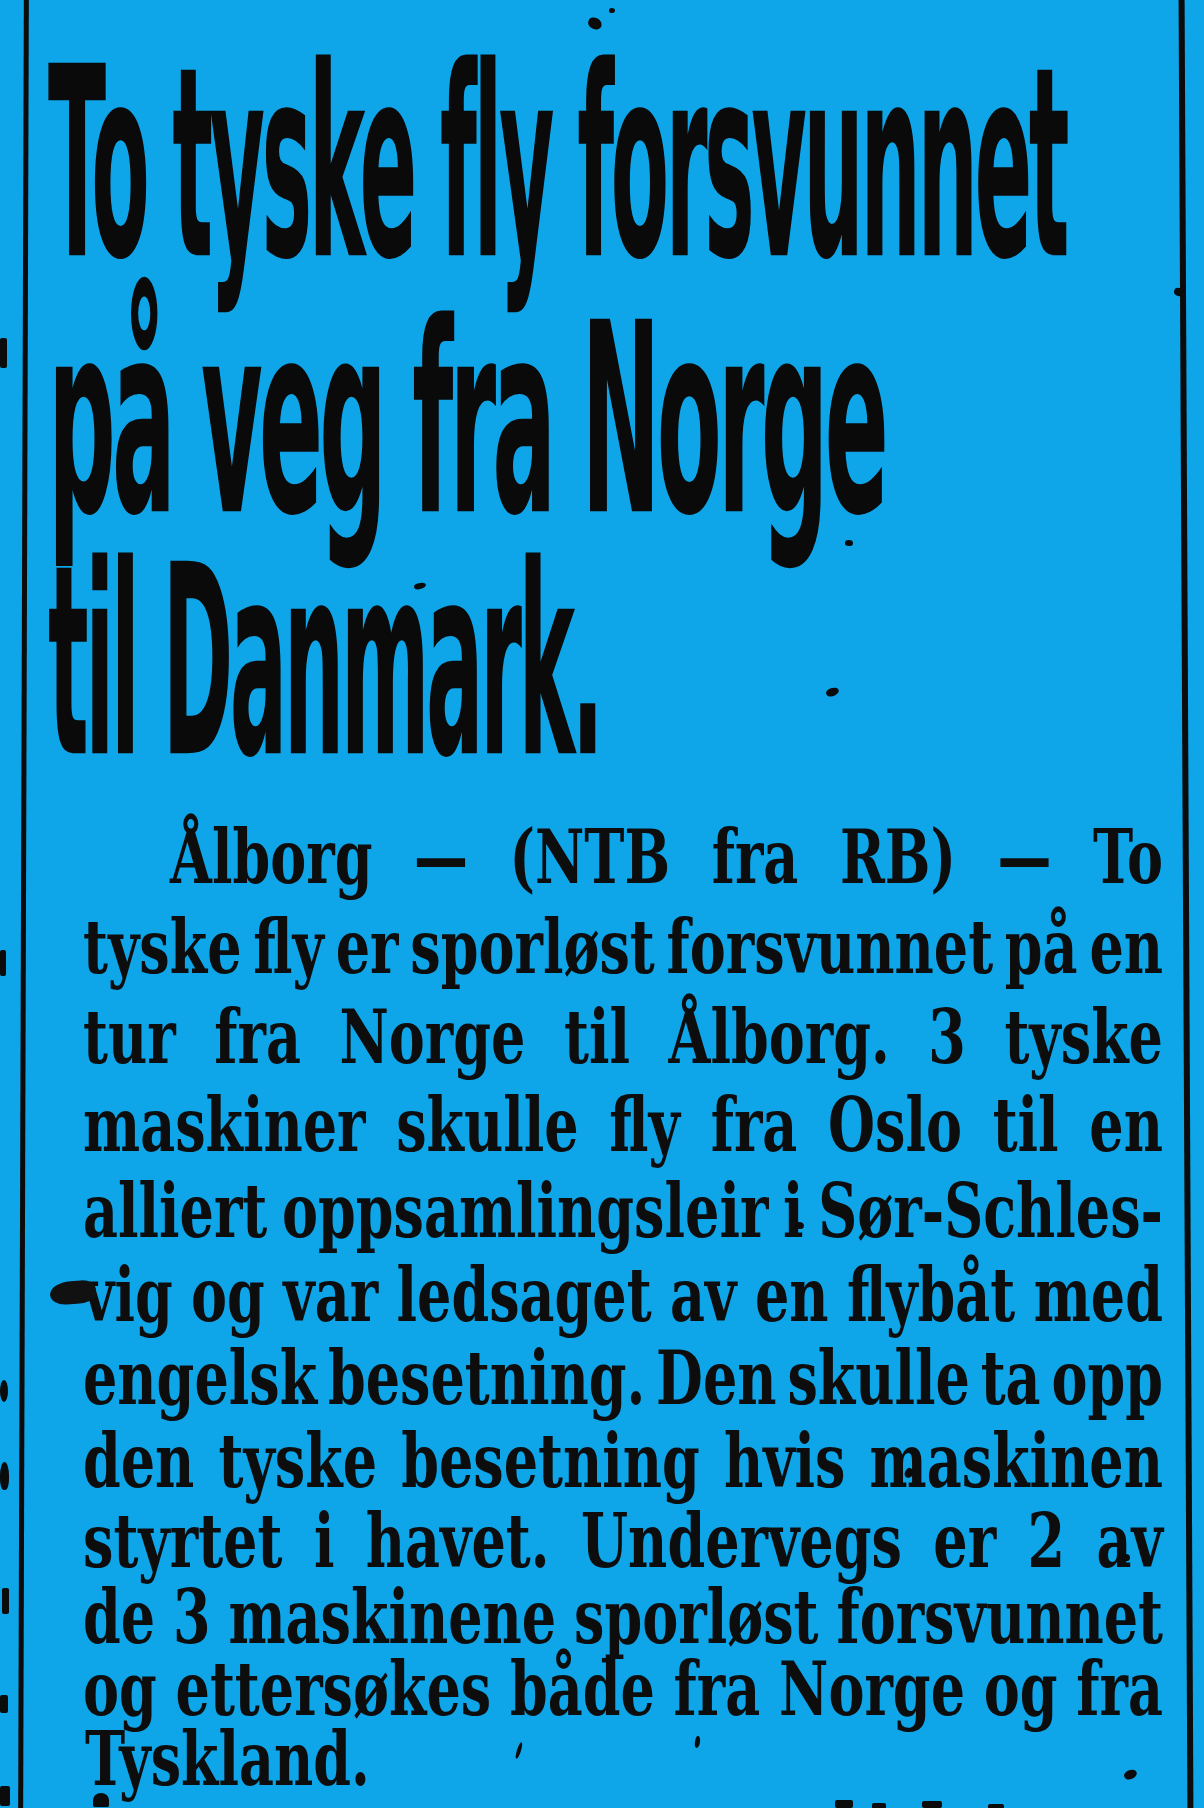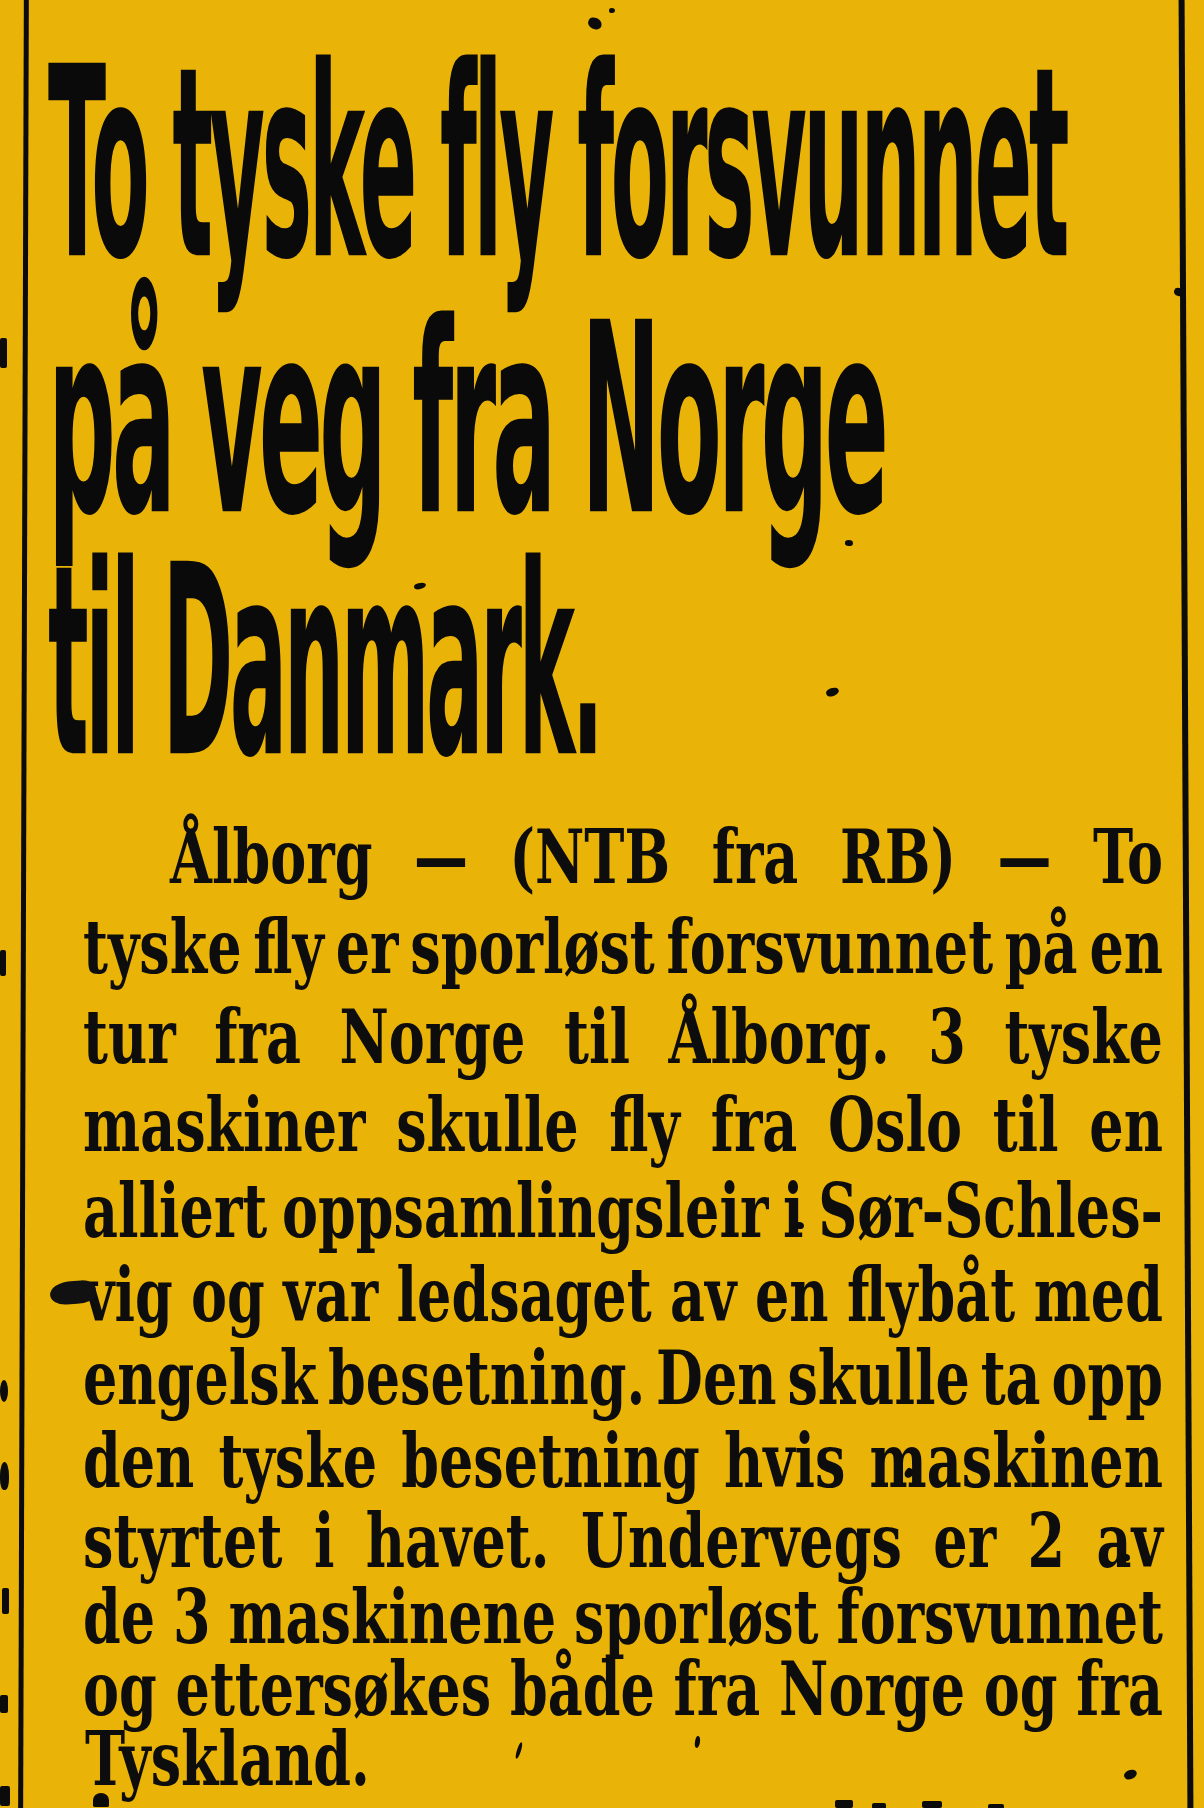--- a/index.html
+++ b/index.html
@@ -1,19 +1,19 @@
 <!DOCTYPE html>
 <html><head>
 <meta charset="utf-8">
 <style>
   html,body{margin:0;padding:0;background:#e8e8e4;}
   #page{
     position:relative;
     width:1204px;height:1808px;
-    background:#eab308;
+    background:#0ea5e9;
     overflow:hidden;
     font-family:"DejaVu Serif", serif;
     color:#0c0c0c;
   }
   
   .rule{position:absolute;top:-10px;bottom:-10px;background:#0b0b0b;}
   #rule-left{left:21px;width:5px;transform:rotate(0.18deg);}
   #rule-right{left:1183px;width:6px;transform:rotate(-0.28deg);}
   
   .hl{

